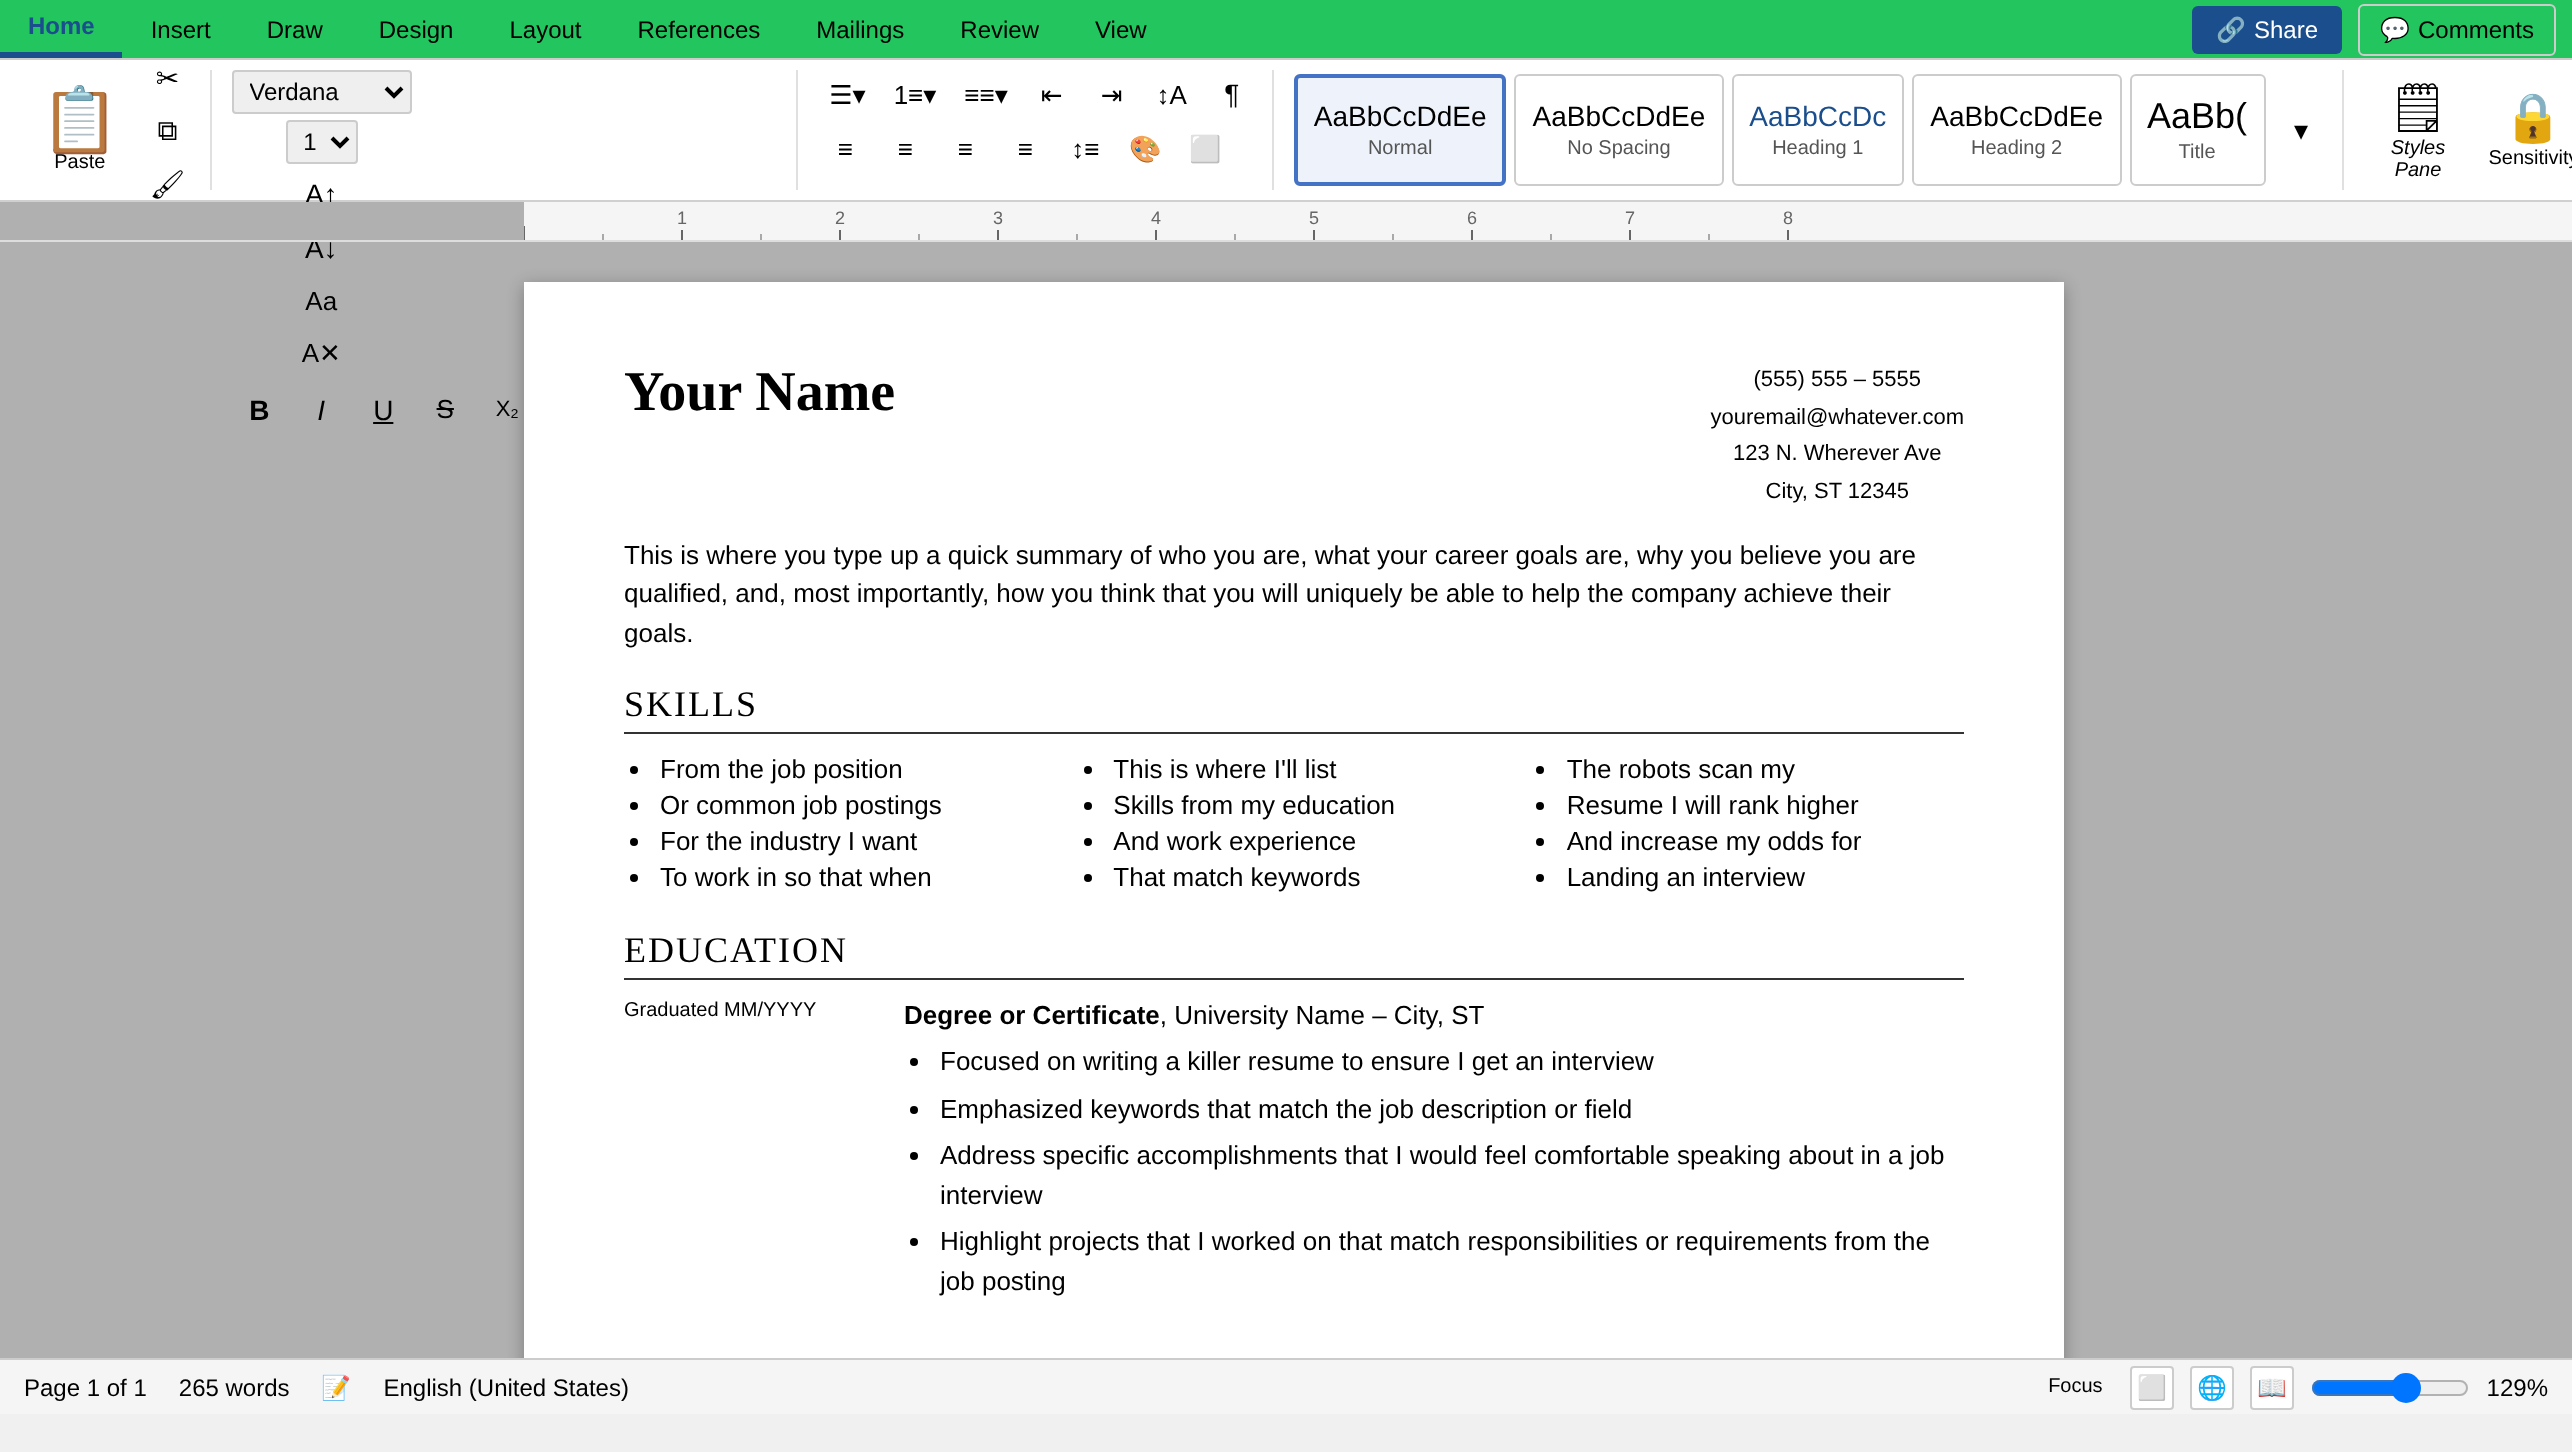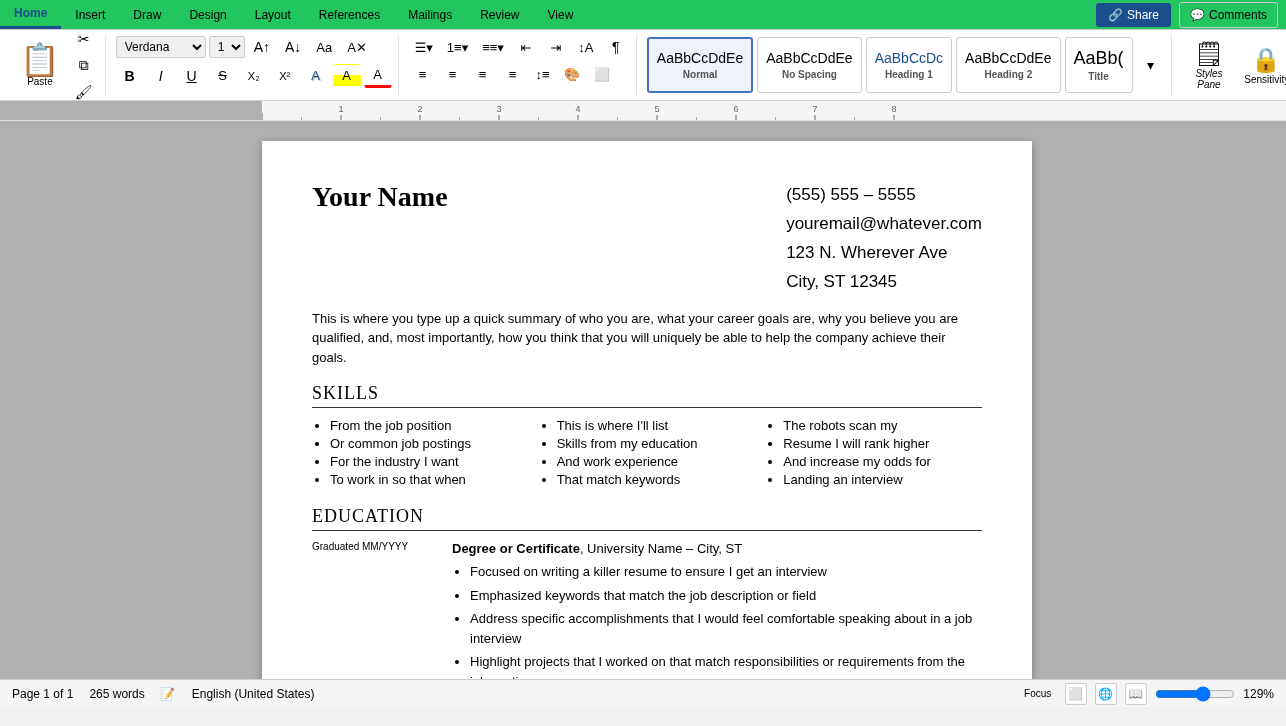--- a/index.html
+++ b/index.html
@@ -83,21 +83,21 @@
       border-radius: 3px;
       padding: 3px 8px;
       cursor: pointer;
       min-width: 60px;
       height: 56px;
       font-size: 11px;
       background: #fff;
     }
     .style-box.active { border: 2px solid #4472c4; background: #eef3fb; }
     .style-box .preview { font-size: 14px; line-height: 1.2; }
-    .style-box .label { font-size: 10px; color: #555; margin-top: 2px; font-weight: bold; }
+    .style-box .label { font-size: 10px; color: #555; margin-top: 2px; }
 
     .styles-pane-btn {
       display: flex;
       flex-direction: column;
       align-items: center;
       justify-content: center;
       padding: 4px 6px;
       cursor: pointer;
       border: 1px solid transparent;
       border-radius: 3px;
@@ -175,21 +175,21 @@
       min-height: 900px;
       padding: 40px 50px 40px 50px;
       box-shadow: 0 2px 8px rgba(0,0,0,0.3);
       margin: 20px 0;
       position: relative;
     }
 
     
     .resume-header { display: flex; justify-content: space-between; align-items: flex-start; margin-bottom: 12px; }
     .resume-name { font-size: 28px; font-family: 'Times New Roman', serif; font-weight: bold; }
-    .resume-contact { text-align: left; font-size: 17px; line-height: 1.7; }
+    .resume-contact { text-align: center; font-size: 11px; line-height: 1.7; }
 
     .resume-summary { font-size: 13px; line-height: 1.5; margin-bottom: 16px; }
 
     .section-title {
       font-size: 18px;
       font-weight: normal;
       font-family: 'Times New Roman', serif;
       letter-spacing: 1px;
       border-bottom: 1.5px solid #333;
       padding-bottom: 3px;
@@ -279,21 +279,21 @@
         <div class="ribbon-btn">
             <span class="mini-icon">⧉</span>
           </div>
         <div class="ribbon-btn">
             <span class="mini-icon">🖌</span>
           </div>
       </div>
     </div>
 
     <div class="ribbon-group" style="flex-direction:column; align-items:flex-start; gap:4px;">
-      <div style="display:flex; gap:3px; align-items:center;">
+      <div style="display:flex; gap:3px; align-items:center;flex-direction:column;">
         <select class="font-select">
           <option>Verdana</option>
         </select>
         <select class="font-size-select">
           <option>10</option>
         </select>
         <button class="ribbon-btn" style="font-size:14px;">A↑</button>
         <button class="ribbon-btn" style="font-size:14px;">A↓</button>
         <button class="ribbon-btn" style="font-size:13px;">Aa</button>
         <button class="ribbon-btn" style="font-size:13px;">A✕</button>

